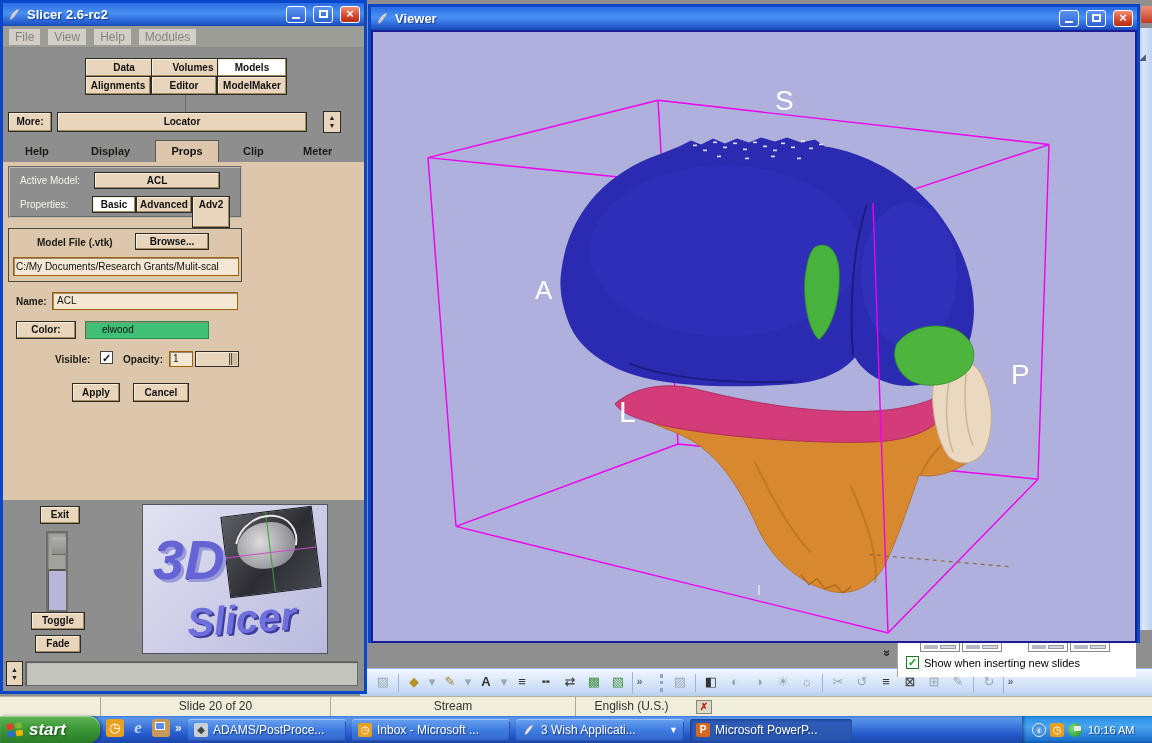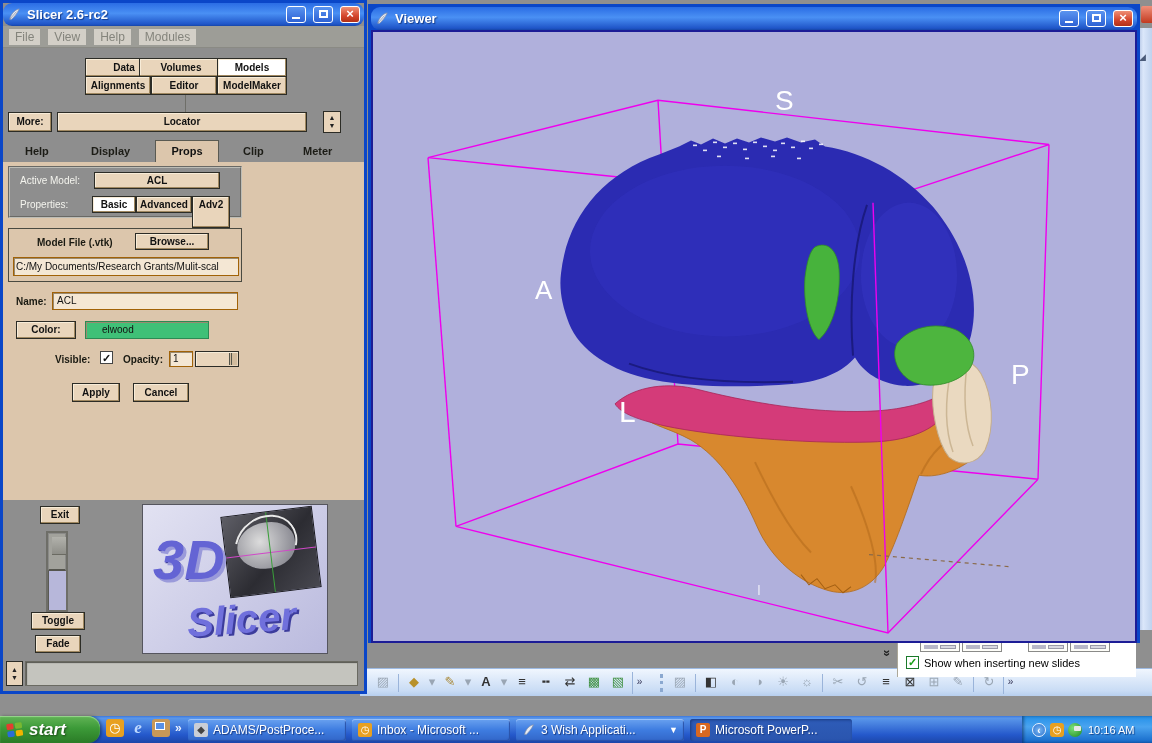--- a/index.html
+++ b/index.html
@@ -3,21 +3,21 @@
 <meta charset="utf-8">
 <style>
   * { box-sizing: border-box; margin: 0; padding: 0; }
   html,body { width:1152px; height:743px; overflow:hidden; background:#8f8f8f;
               font-family:"Liberation Sans", sans-serif; }
   .stage { position:absolute; left:0; top:0; width:1152px; height:743px; background:#8f8f8f; }
   .abs { position:absolute; }
 
   
   .titlebar { display:flex; align-items:center; gap:5px; padding:0 4px; height:23px;
-    background:linear-gradient(180deg,#2a6ce4 0%,#4a90f4 45%,#1f55c8 92%,#1646a8 100%);border-radius:9px; }
+    background:linear-gradient(180deg,#2a6ce4 0%,#4a90f4 45%,#1f55c8 92%,#1646a8 100%); }
   .titlebar .tb-title { color:#fff; font-weight:bold; font-size:13px; text-shadow:1px 1px 1px #123a8a; flex:1; }
   .xpbtn { width:20px; height:17px; border:1px solid #fff; border-radius:3px; color:#fff;
     background:linear-gradient(180deg,#5a94f0,#2e62d4); font-size:11px; line-height:14px;
     text-align:center; margin-left:2px; }
   .xpbtn.close { background:linear-gradient(180deg,#ef9076,#d4452c 60%,#b23016); font-weight:bold; font-size:13px; }
   .xpbtn.min span { display:block; width:8px; height:2px; background:#fff; margin:10px auto 0; }
   .xpbtn.max span { display:block; width:9px; height:8px; border:2px solid #fff; margin:3px auto 0; }
   .feather { width:15px; height:15px; }
 
   
@@ -213,20 +213,26 @@
     <span class="tbtn dim">↺</span>
     <span class="tbtn">≡</span>
     <span class="tbtn">⊠</span>
     <span class="tbtn dim">⊞</span>
     <span class="tbtn dim">✎</span>
     <span class="tsep"></span>
     <span class="tbtn dim">↻</span>
     <span class="overflow-chip">»</span>
   </div>
 
+  <div class="abs status-bar">
+    <div class="status-cell" style="left:100px;width:230px">Slide 20 of 20</div>
+    <div class="status-cell" style="left:330px;width:245px">Stream</div>
+    <div class="status-cell" style="left:575px;width:112px">English (U.S.)</div>
+    <span class="spell-icon">✗</span>
+  </div>
 
   <div class="abs win-viewer">
     <div class="titlebar">
       <svg class="feather" viewBox="0 0 16 16">
         <path d="M3,13 C4,8 8,3 13,2 C11,7 7,11 5,13 Z" fill="#e8ecf4" stroke="#8a93a8" stroke-width="0.8"></path>
         <path d="M3,13 L10,5" stroke="#8a93a8" stroke-width="0.8" fill="none"></path>
       </svg>
       <span class="tb-title">Viewer</span>
       <span class="xpbtn min">
           <span></span>
@@ -327,21 +333,21 @@
     <div class="menubar">
       <span class="menu-item">File</span>
       <span class="menu-item">View</span>
       <span class="menu-item">Help</span>
       <span class="menu-item">Modules</span>
     </div>
 
     <div class="win-body">
 
       <div class="tanbtn modbtn" style="left:82px;top:9px;width:78px">Data</div>
-      <div class="tanbtn modbtn" style="left:136px;top:9px;width:84px">Volumes</div>
+      <div class="tanbtn modbtn" style="left:148px;top:9px;width:84px">Volumes</div>
       <div class="tanbtn modbtn active" style="left:214px;top:9px;width:70px">Models</div>
       <div class="tanbtn modbtn" style="left:82px;top:27px;width:66px">Alignments</div>
       <div class="tanbtn modbtn" style="left:148px;top:27px;width:66px">Editor</div>
       <div class="tanbtn modbtn" style="left:214px;top:27px;width:70px">ModelMaker</div>
       <div class="vline" style="left:182px;top:46px;height:17px"></div>
 
       <div class="tanbtn abs" style="left:5px;top:63px;width:44px;height:20px;line-height:18px">More:</div>
       <div class="tanbtn abs" style="left:54px;top:63px;width:250px;height:20px;line-height:18px">Locator</div>
       <div class="spinner abs" style="left:320px;top:62px;width:18px;height:22px">
         <span>▲</span>

